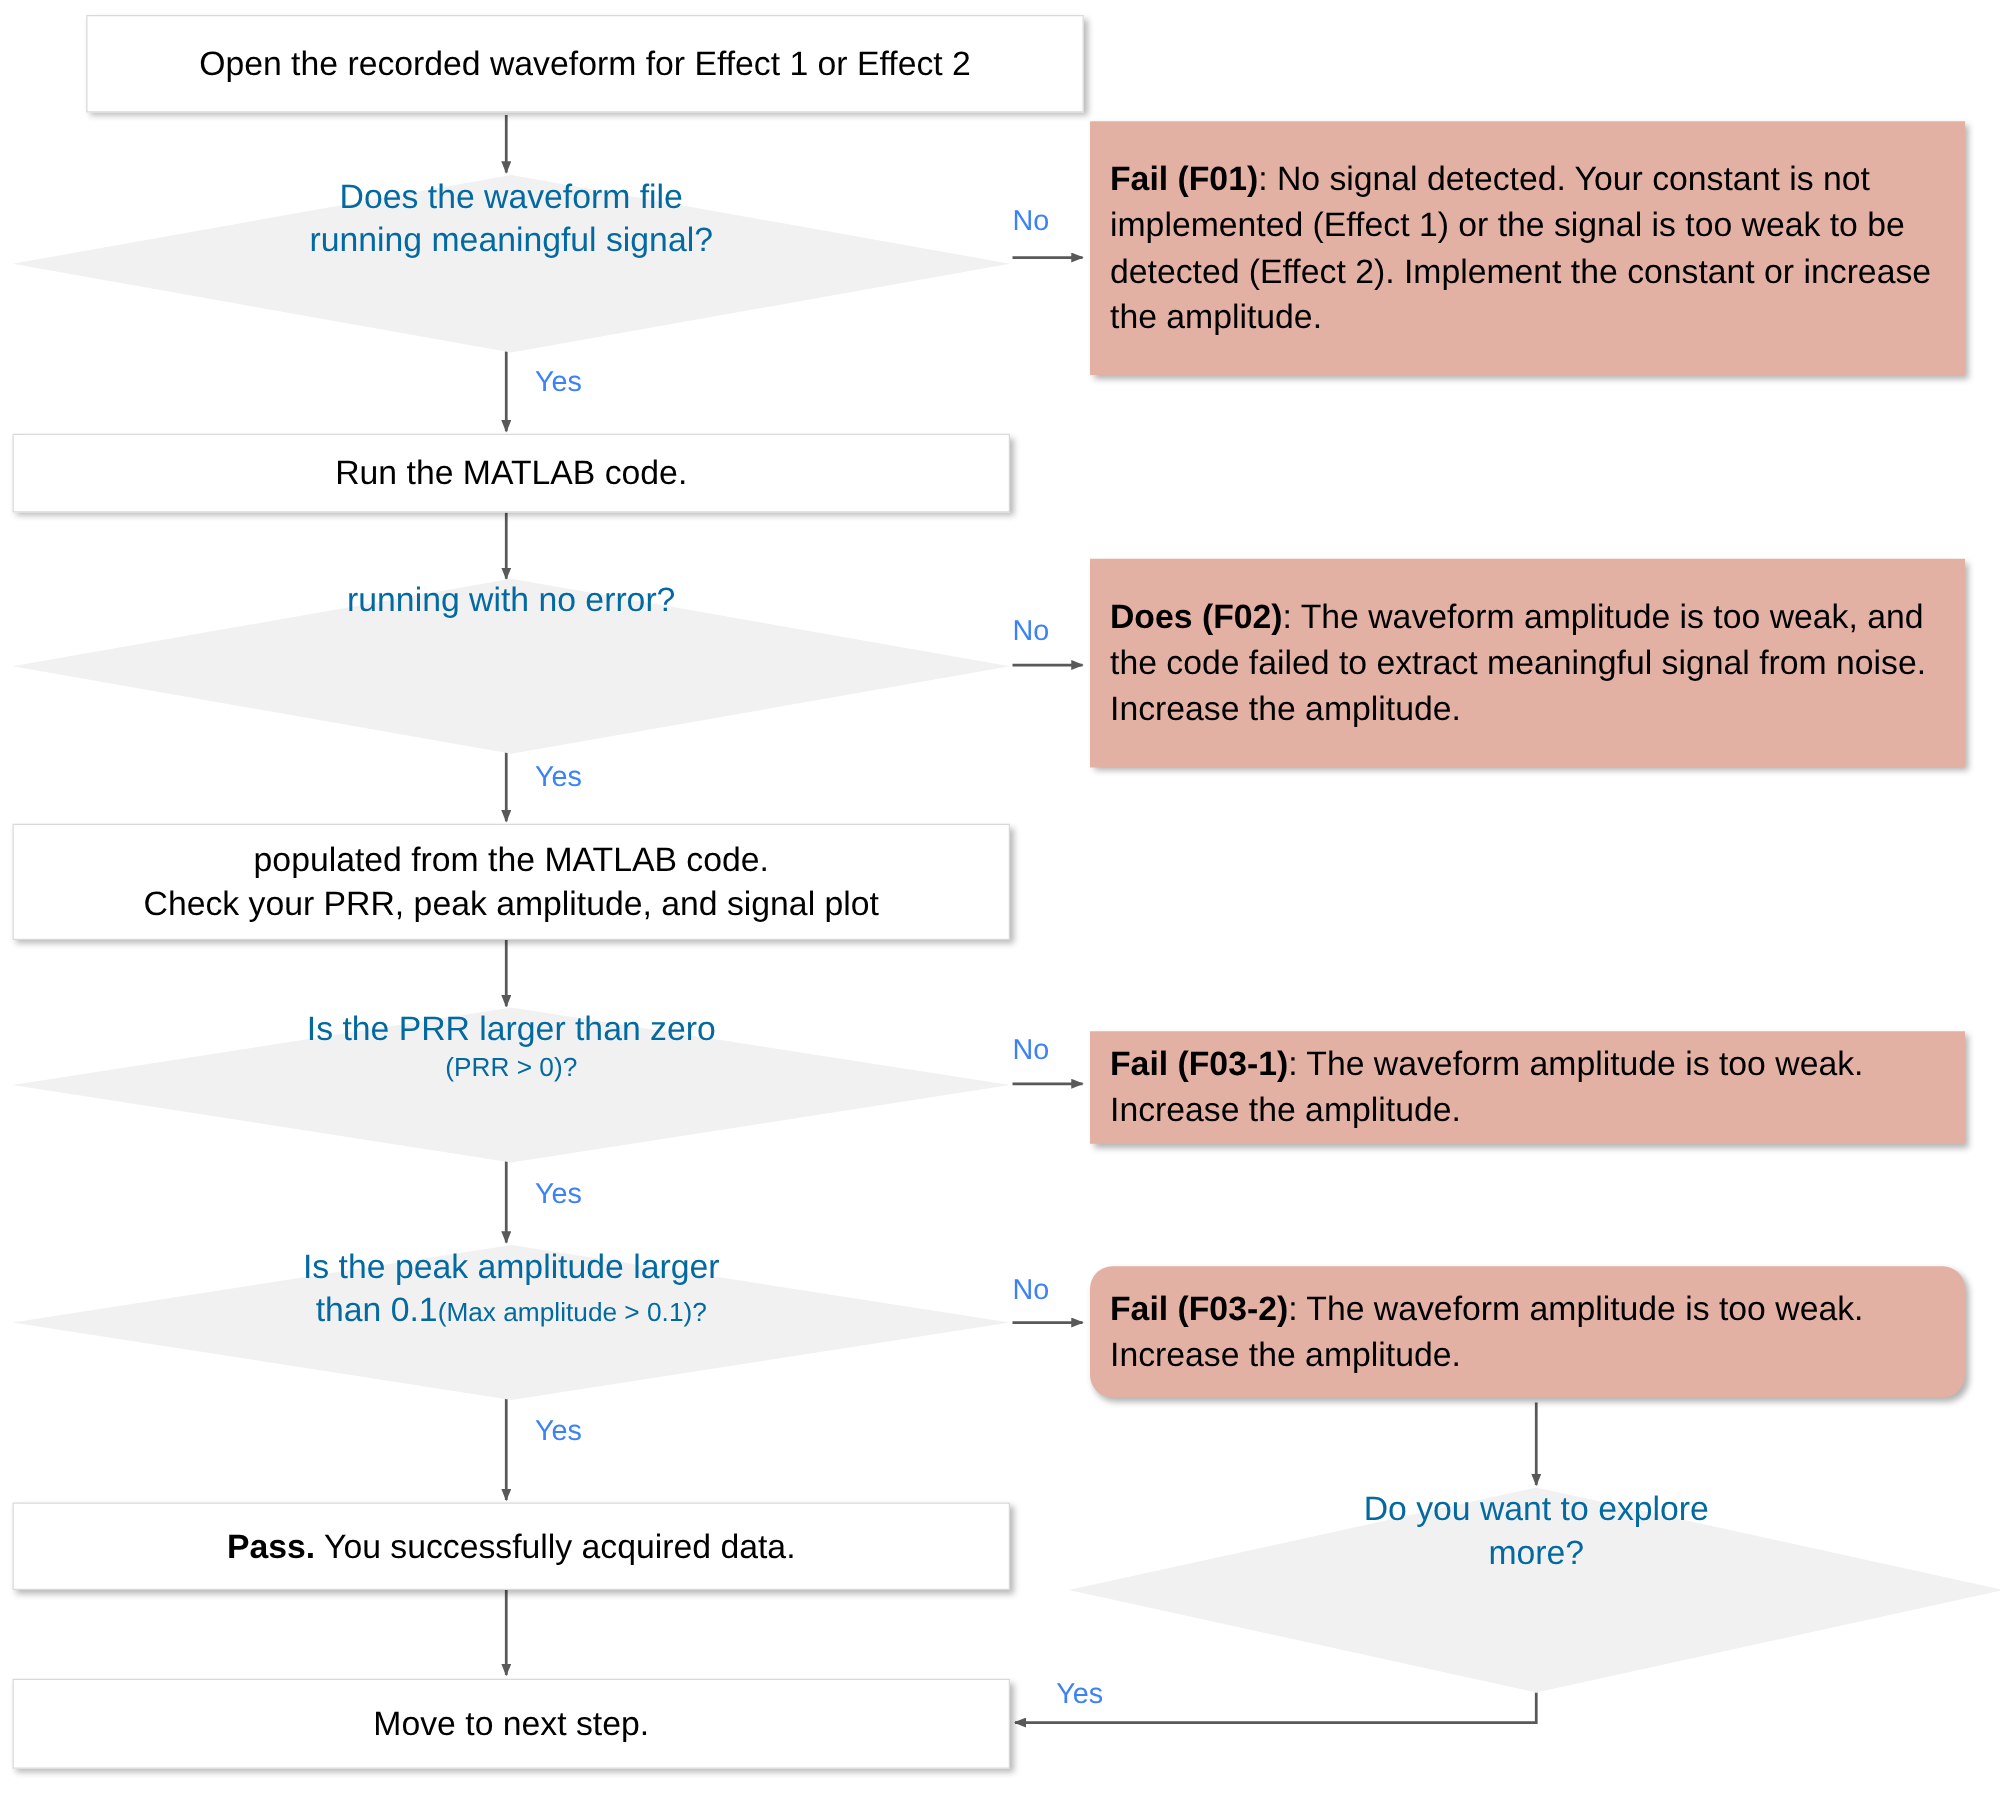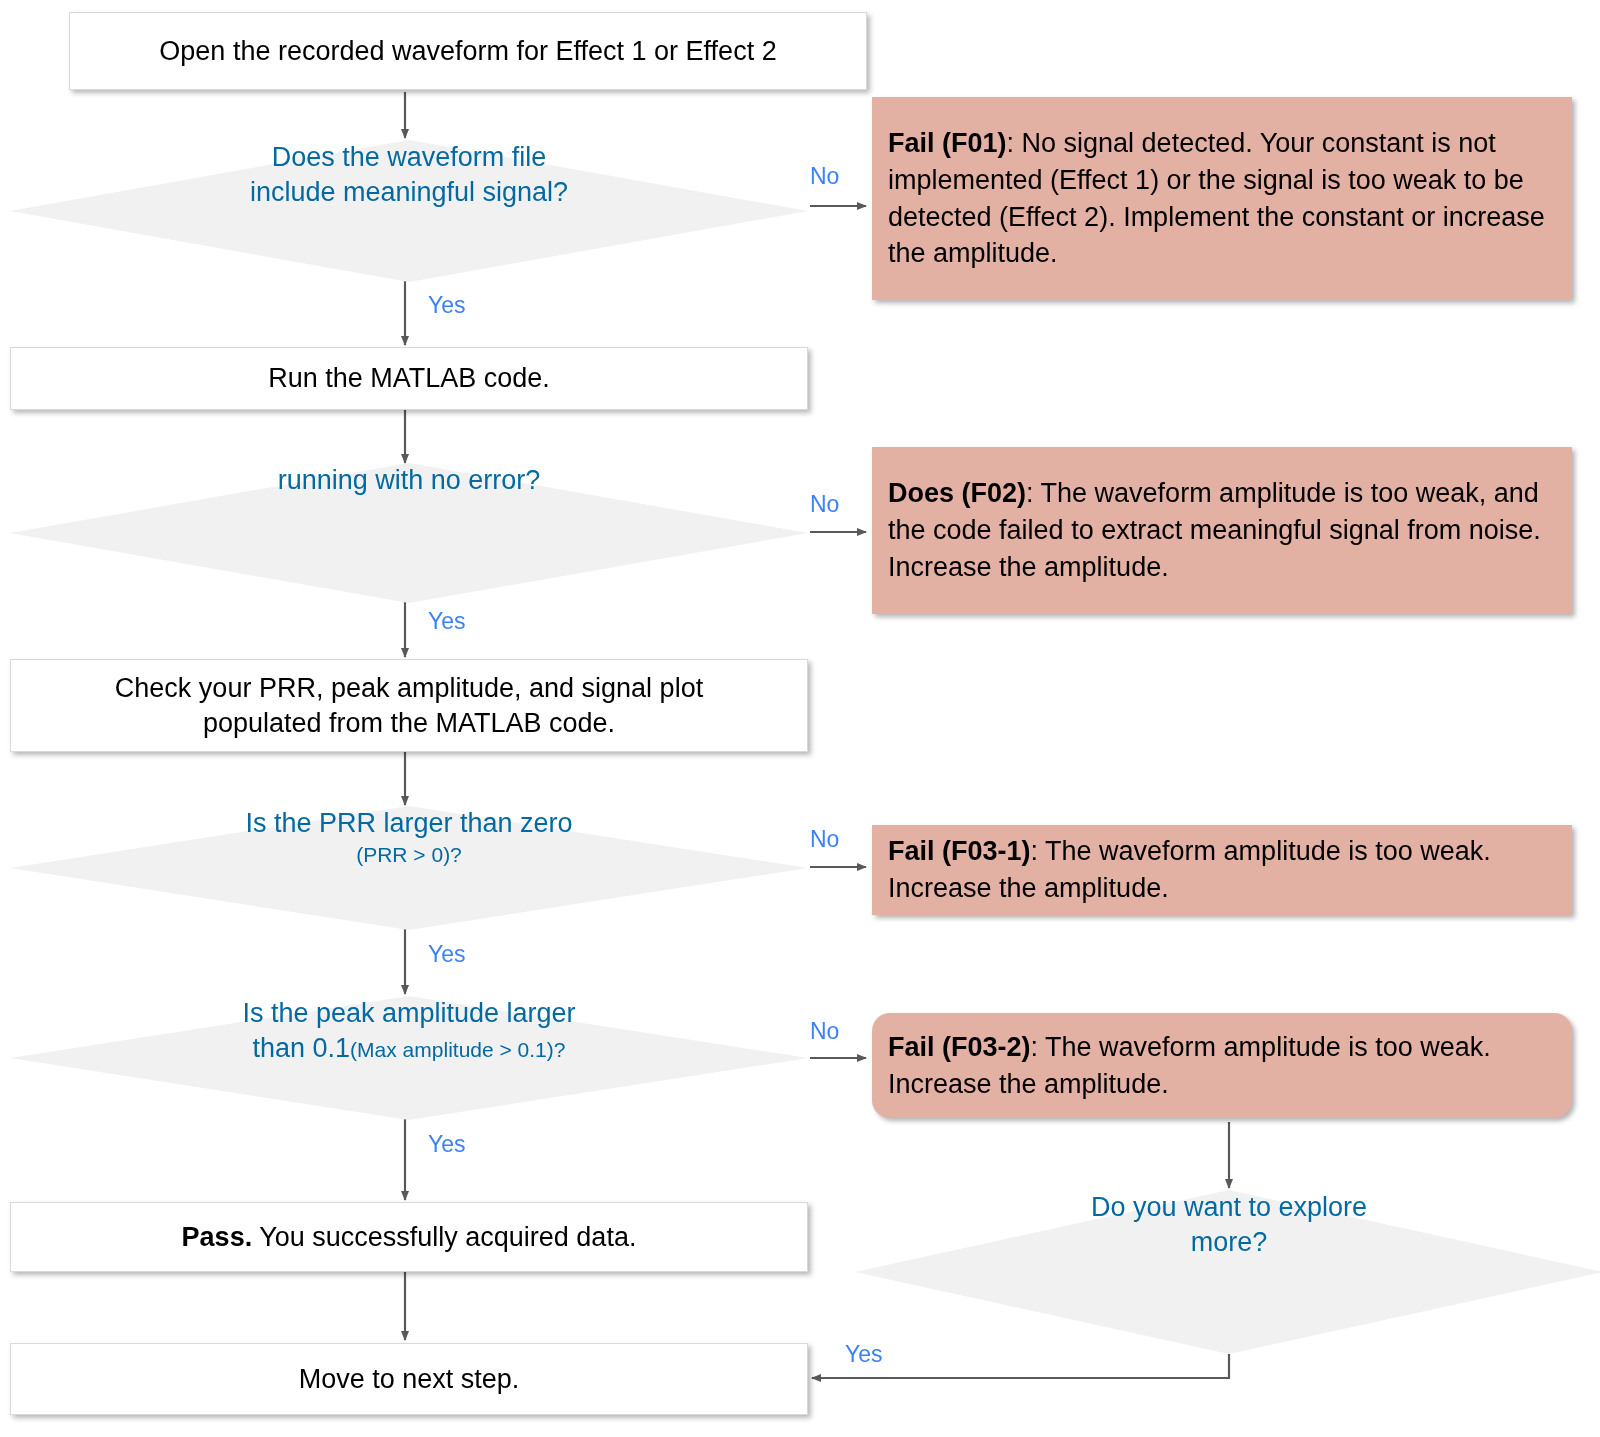--- a/index.html
+++ b/index.html
@@ -147,21 +147,21 @@
     <span class="txt">Open the recorded waveform for Effect 1 or Effect 2</span>
   </div>
 
   <div class="diamond-wrap" style="left:10px; top:140px; width:798px; height:142px;">
     <svg width="798" height="142" viewBox="0 0 798 142" xmlns="http://www.w3.org/2000/svg">
       <polygon points="399,0 798,71 399,142 0,71" fill="#f1f1f1"></polygon>
     </svg>
     <div class="diamond-label">
       <div>
         <div>Does the waveform file</div>
-        <div>include meaningful signal?</div>
+        <div>running meaningful signal?</div>
       </div>
     </div>
   </div>
 
   <div class="node fail" style="left:872px; top:97px; width:700px; height:203px;">
     <div class="txt">
       <b class="bold-lead">Fail (F01)</b><span>: No signal detected. Your constant is not implemented (Effect 1) or the signal is too weak to be detected (Effect 2). Implement the constant or increase the amplitude.</span>
     </div>
   </div>
 
@@ -181,22 +181,22 @@
   </div>
 
   <div class="node fail" style="left:872px; top:447px; width:700px; height:167px;">
     <div class="txt">
       <b class="bold-lead">Does (F02)</b><span>: The waveform amplitude is too weak, and the code failed to extract meaningful signal from noise. Increase the amplitude.</span>
     </div>
   </div>
 
   <div class="node rect" style="left:10px; top:659px; width:798px; height:93px;">
     <div class="txt">
+      <div>populated from the MATLAB code.</div>
       <div>Check your PRR, peak amplitude, and signal plot</div>
-      <div>populated from the MATLAB code.</div>
     </div>
   </div>
 
   <div class="diamond-wrap" style="left:10px; top:806px; width:798px; height:124px;">
     <svg width="798" height="124" viewBox="0 0 798 124" xmlns="http://www.w3.org/2000/svg">
       <polygon points="399,0 798,62 399,124 0,62" fill="#f1f1f1"></polygon>
     </svg>
     <div class="diamond-label">
       <div>
         <div>Is the PRR  larger than zero</div>

